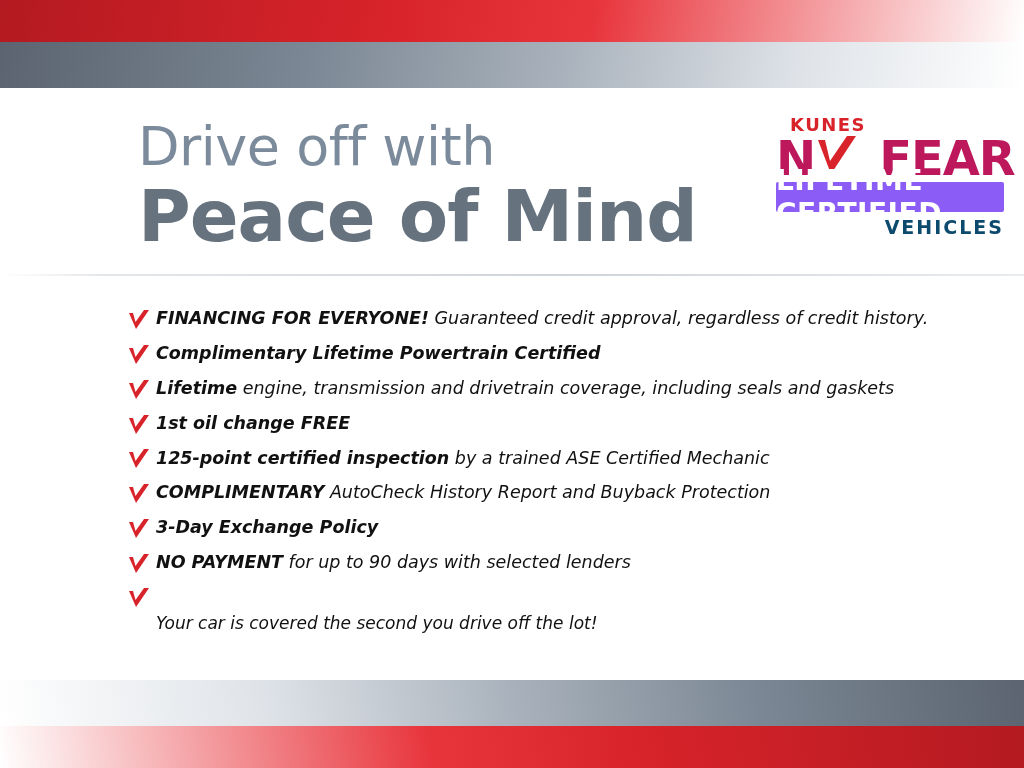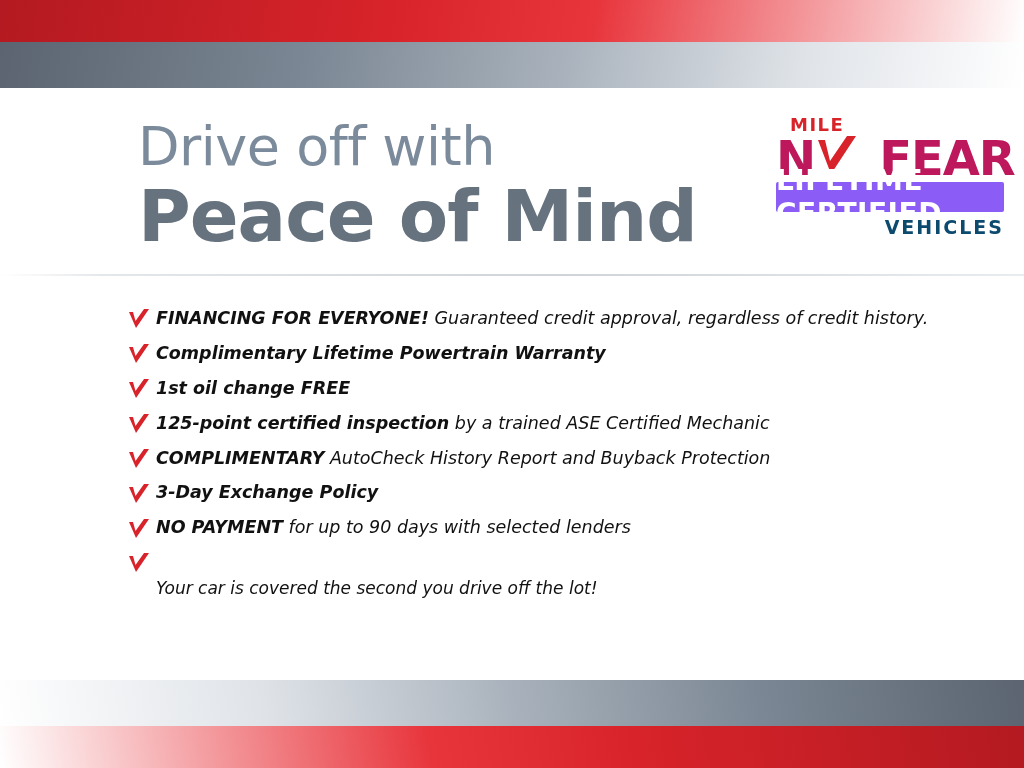--- a/index.html
+++ b/index.html
@@ -159,21 +159,21 @@
 
   
   .bullets {
     position: absolute;
     top: 308px;
     left: 128px;
     width: 830px;
   }
   .bullet {
     display: flex;
-    align-items: center;
+    align-items: flex-end;
     margin-bottom: 13px;
   }
   .bullet-icon {
     flex: 0 0 auto;
     width: 22px;
     height: 20px;
     margin-top: 1px;
     margin-right: 6px;
   }
   .bullet-text {
@@ -206,21 +206,21 @@
   <div class="top-gray"></div>
 
   <div class="headline">
     <span class="line1">Drive off with</span>
     <span class="line2">Peace of Mind</span>
   </div>
 
   <div class="header-rule"></div>
 
   <div class="logo">
-    <div class="logo-kunes">MILE</div>
+    <div class="logo-kunes">KUNES</div>
     <div class="logo-nofear">
       <span>N</span><span style="opacity:0">oo</span><span>FEAR</span>
     </div>
     <div class="logo-check">
       <svg viewBox="0 0 46 46" width="46" height="46" aria-hidden="true">
         <path d="M4 6 L17 40 L42 2 L33 2 L16 27 L11 6 Z" fill="#d8232a"></path>
       </svg>
     </div>
     <div class="logo-bar">LIFETIME CERTIFIED</div>
     <div class="logo-vehicles">VEHICLES</div>
@@ -239,24 +239,34 @@
       </span>
     </div>
 
     <div class="bullet">
       <span class="bullet-icon">
         <svg viewBox="0 0 22 20" width="22" height="20" aria-hidden="true">
             <path d="M1 3 L8 19 L21 0 L16 0 L7.5 12 L5 3 Z" fill="#d8232a"></path>
           </svg>
       </span>
       <span class="bullet-text">
-        <span class="strong">Complimentary Lifetime Powertrain Warranty</span><span></span>
-      </span>
-    </div>
-
+        <span class="strong">Complimentary Lifetime Powertrain Certified</span><span></span>
+      </span>
+    </div>
+
+    <div class="bullet">
+      <span class="bullet-icon">
+        <svg viewBox="0 0 22 20" width="22" height="20" aria-hidden="true">
+            <path d="M1 3 L8 19 L21 0 L16 0 L7.5 12 L5 3 Z" fill="#d8232a"></path>
+          </svg>
+      </span>
+      <span class="bullet-text">
+        <span class="strong">Lifetime</span><span> engine, transmission and drivetrain coverage, including seals and gaskets</span>
+      </span>
+    </div>
 
     <div class="bullet">
       <span class="bullet-icon">
         <svg viewBox="0 0 22 20" width="22" height="20" aria-hidden="true">
             <path d="M1 3 L8 19 L21 0 L16 0 L7.5 12 L5 3 Z" fill="#d8232a"></path>
           </svg>
       </span>
       <span class="bullet-text">
         <span class="strong">1st oil change FREE</span><span></span>
       </span>

